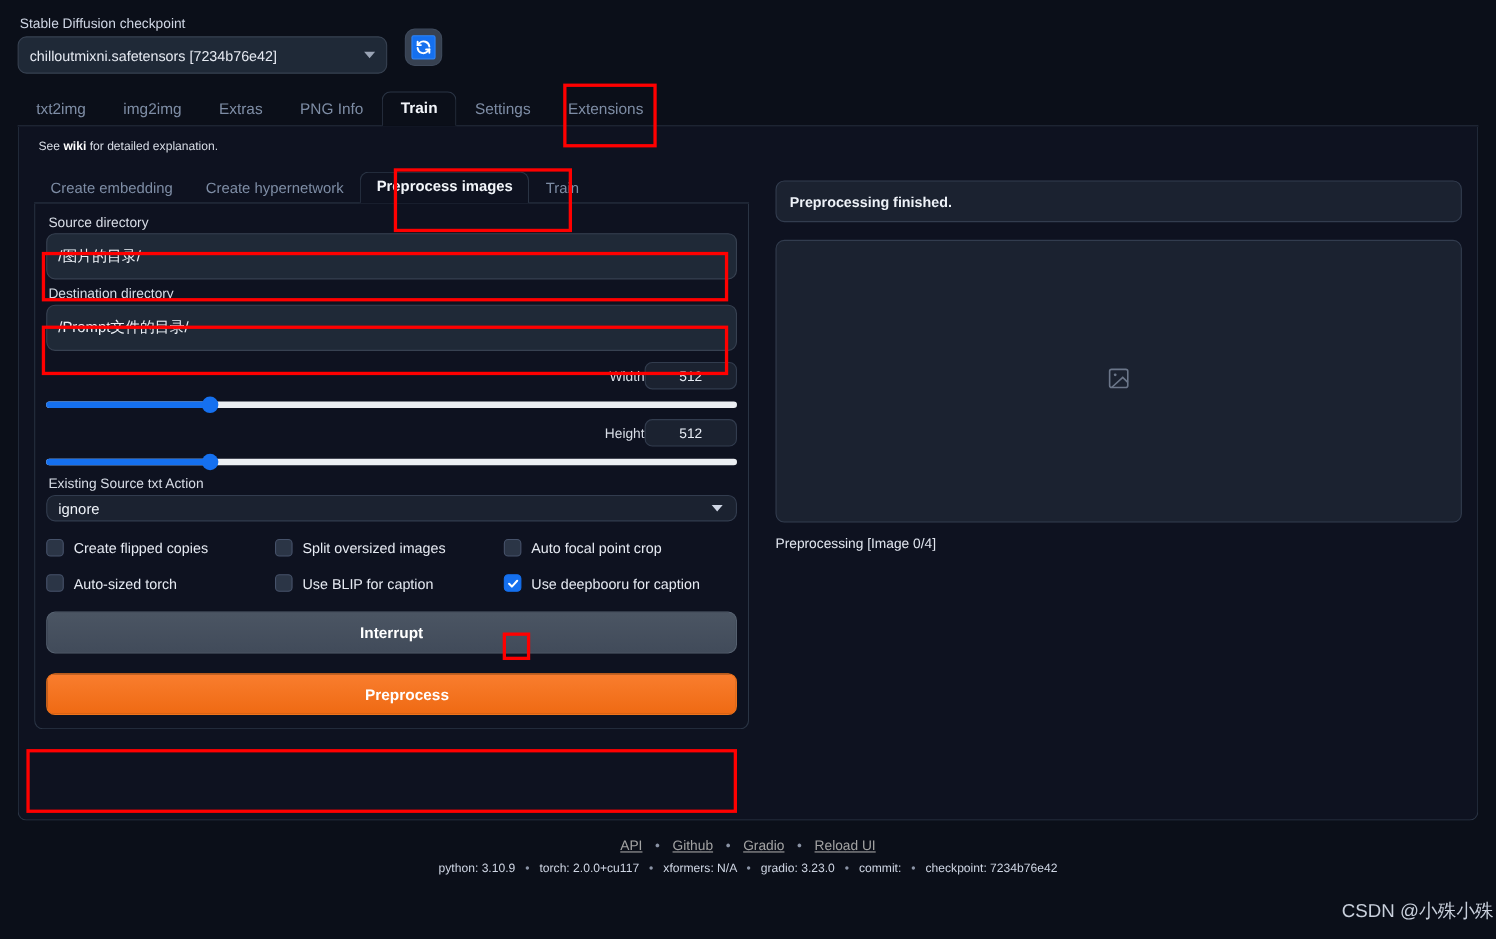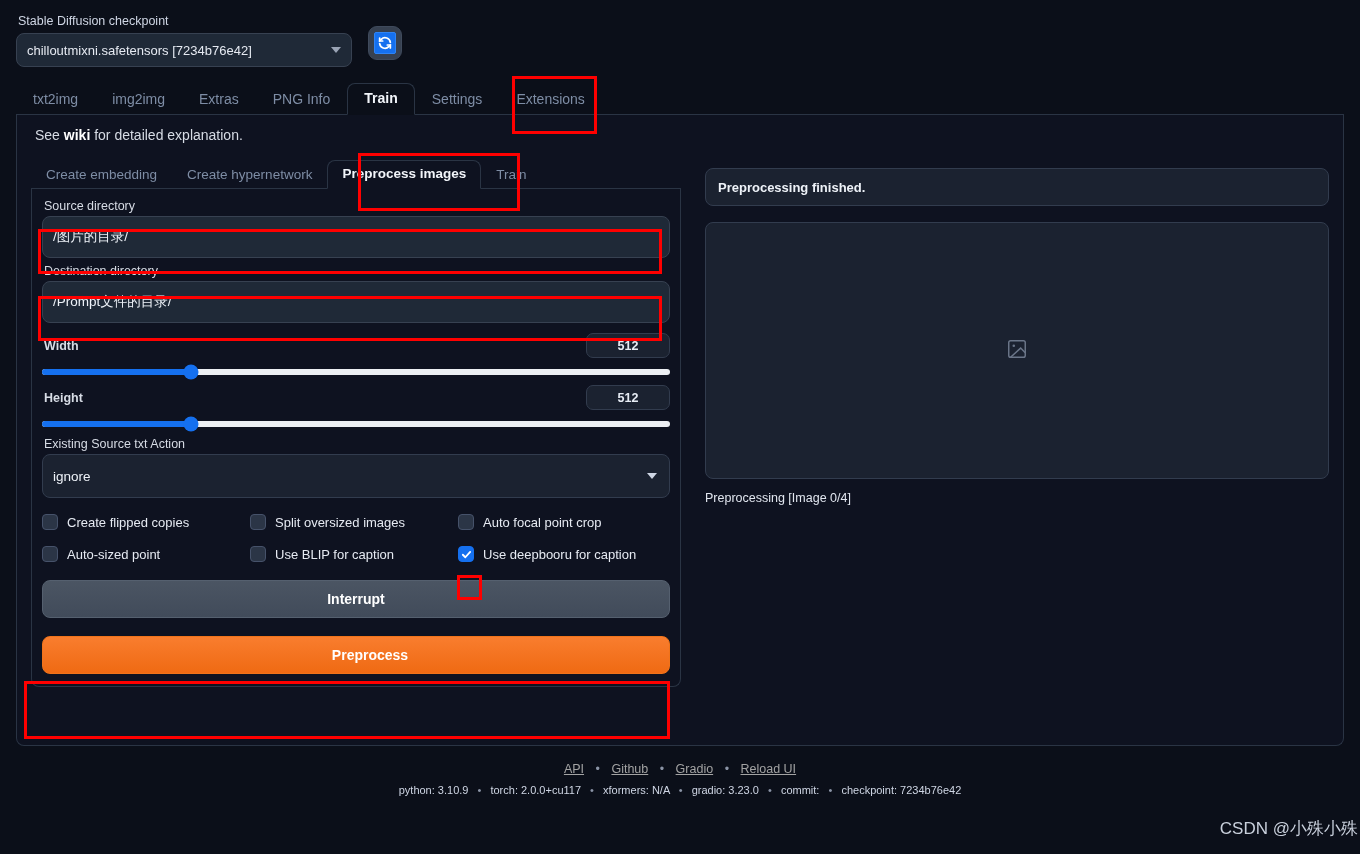--- a/index.html
+++ b/index.html
@@ -60,21 +60,21 @@
 
   
   .panel {
     margin: 0 16px; height: 631px;
     border: 1px solid #2a3444; border-top: none;
     border-radius: 0 0 8px 8px;
     background: #0e1220;
     padding: 10px 14px 0 14px;
     position: relative;
   }
-  .wiki-line { font-size: 14px; color: #d7dce5; margin: 2px 0 14px 4px; }
+  .wiki-line { font-size: 11px; color: #d7dce5; margin: 2px 0 14px 4px; }
   .wiki-line b { color: #ffffff; }
 
   .cols { display: flex; gap: 24px; }
   .col-left { width: 650px; }
   .col-right { flex: 1; }
 
   
   .subtabrow {
     display: flex; align-items: flex-end;
     border-bottom: 1px solid #2a3444; height: 32px; margin-bottom: 0;
@@ -98,41 +98,41 @@
   .fieldlabel { font-size: 12.5px; color: #d7dce5; margin: 2px 0 3px 2px; }
   .textfield {
     height: 42px; border-radius: 8px;
     background: #1f2937; border: 1px solid #374151;
     display: flex; align-items: center; padding: 0 10px;
     font-size: 13.5px; color: #eef2f8;
   }
 
   
   .sliderblock { margin-top: 10px; }
-  .sliderhead { display: flex; align-items: center; justify-content: space-between; font-weight: bold; }
+  .sliderhead { display: flex; align-items: center; justify-content: flex-end; }
   .sliderhead .nm { font-size: 12.5px; color: #d7dce5; margin-left: 2px; }
   .numbox {
     width: 84px; height: 25px; border-radius: 7px;
     background: #1b2230; border: 1px solid #323c4e;
     display: flex; align-items: center; justify-content: center;
     font-size: 12.5px; color: #e7ecf4;
   }
   .track {
     position: relative; height: 6px; border-radius: 3px;
     background: #eceff3; margin: 11px 0 6px 0;
   }
   .trackfill { position: absolute; left: 0; top: 0; bottom: 0; border-radius: 3px; background: #1570ef; }
   .thumb {
     position: absolute; top: 50%; width: 15px; height: 15px; border-radius: 50%;
     background: #1570ef; transform: translate(-50%, -50%);
   }
 
   
   .dropdown {
-    height: 44px; border-radius: 8px;
+    height: 24px; border-radius: 8px;
     background: #1b2230; border: 1px solid #323c4e;
     display: flex; align-items: center; padding: 0 10px;
     font-size: 13.5px; color: #eef2f8; position: relative;
   }
   .dropdown .caret {
     position: absolute; right: 12px; top: 50%; transform: translateY(-50%);
     width: 0; height: 0; border-left: 5px solid transparent; border-right: 5px solid transparent;
     border-top: 6px solid #cfd6e4;
   }
 
@@ -289,21 +289,21 @@
           <div class="cbitem">
             <span class="cbbox"></span>
             <span class="cblabel">Split oversized images</span>
           </div>
           <div class="cbitem">
             <span class="cbbox"></span>
             <span class="cblabel">Auto focal point crop</span>
           </div>
           <div class="cbitem">
             <span class="cbbox"></span>
-            <span class="cblabel">Auto-sized point</span>
+            <span class="cblabel">Auto-sized torch</span>
           </div>
           <div class="cbitem">
             <span class="cbbox"></span>
             <span class="cblabel">Use BLIP for caption</span>
           </div>
           <div class="cbitem">
             <span class="cbbox on">
               <svg width="11" height="11" viewBox="0 0 24 24" fill="none" stroke="#ffffff" stroke-width="4" stroke-linecap="round" stroke-linejoin="round" aria-hidden="true">
                 <path d="M4 12.5l5.5 5.5L20 6.5"></path>
               </svg>

